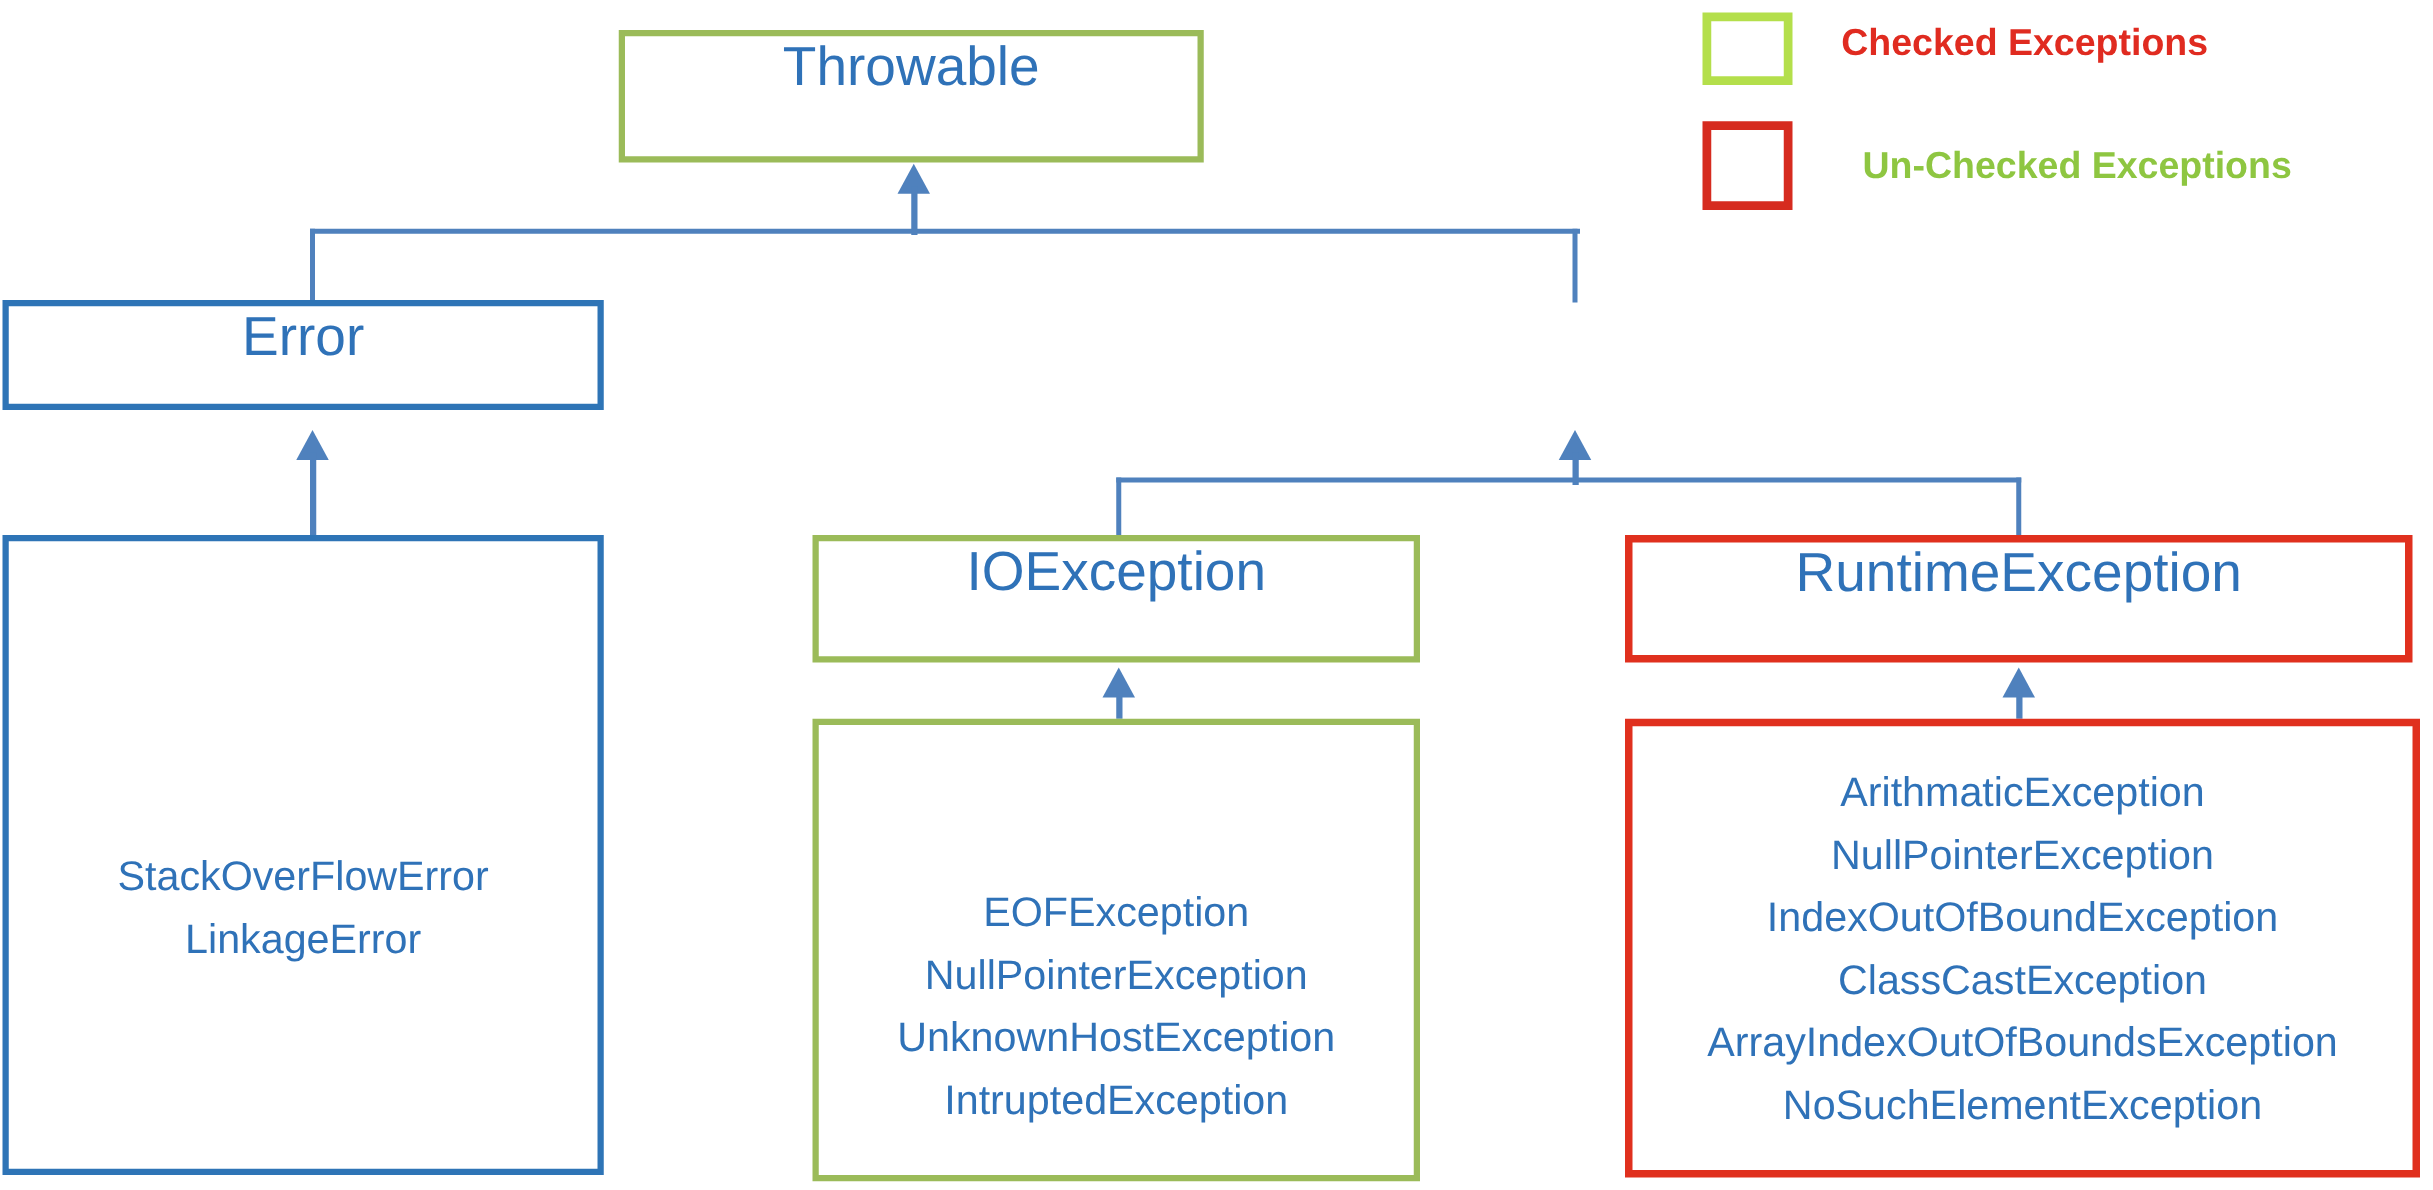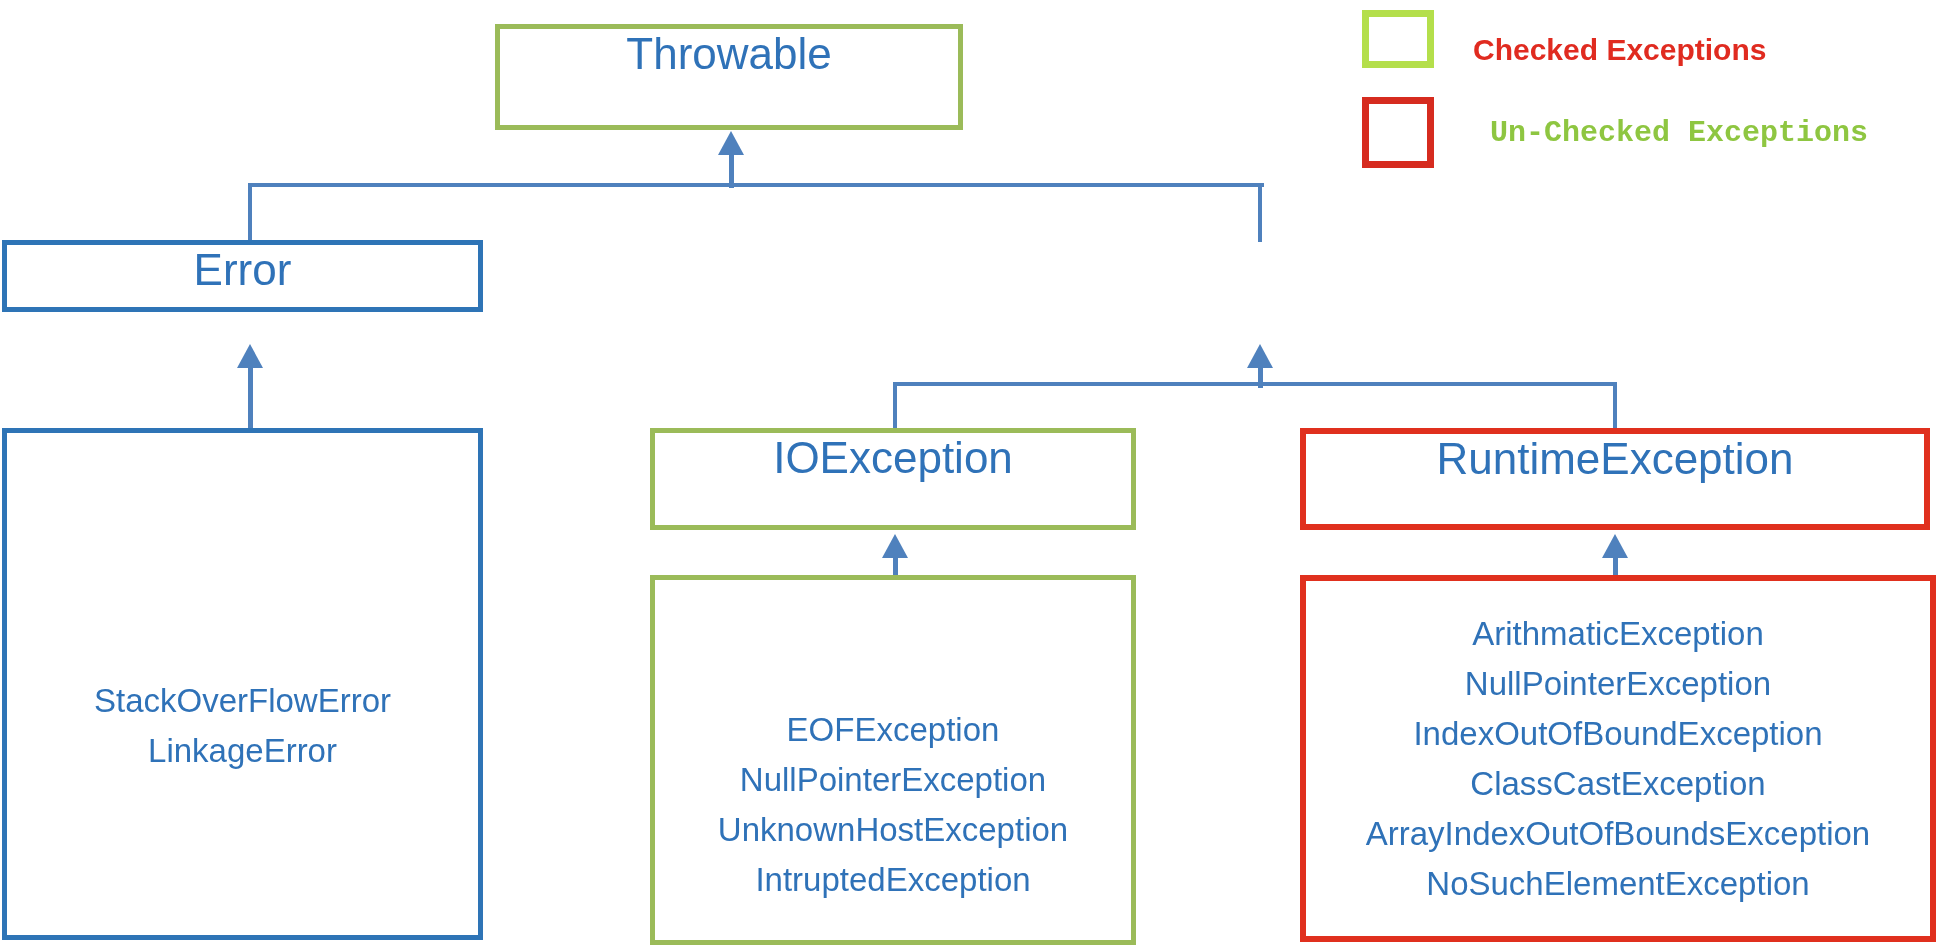--- a/index.html
+++ b/index.html
@@ -70,46 +70,46 @@
   }
   
   .legend-swatch{position:absolute;background:#ffffff;}
   .legend-swatch.green{border:7px solid var(--c-legend-green);}
   .legend-swatch.red{border:7px solid var(--c-legend-red);}
   .legend-label{
     position:absolute;
     font-weight:bold;font-size:30px;white-space:nowrap;
   }
   .legend-label.checked{color:var(--c-checked-text);}
-  .legend-label.unchecked{color:var(--c-unchecked-text);font-family:Liberation Mono, monospace;}
+  .legend-label.unchecked{color:var(--c-unchecked-text);}
 </style>
 </head>
 <body>
 
 <div class="canvas">
 
   <div class="node b-green" style="left:495px;top:24px;width:468px;height:106px">
     <span>Throwable</span>
   </div>
 
   <div class="legend-swatch green" style="left:1362px;top:10px;width:72px;height:58px"></div>
-  <div class="legend-label checked" style="left:1473px;top:33px">Checked Exceptions</div>
+  <div class="legend-label checked" style="left:1473px;top:18px">Checked Exceptions</div>
 
   <div class="legend-swatch red" style="left:1362px;top:97px;width:72px;height:71px"></div>
   <div class="legend-label unchecked" style="left:1490px;top:116px">Un-Checked Exceptions</div>
 
   <div class="cline" style="left:248px;top:183px;width:1016px;height:4px"></div>
   <div class="cline" style="left:248px;top:183px;width:4px;height:59px"></div>
   <div class="cline" style="left:1258px;top:183px;width:4px;height:59px"></div>
   <div class="arrow-up" style="left:718px;top:131px;height:57px">
     <div class="ah"></div>
     <div class="as"></div>
   </div>
 
-  <div class="node b-blue" style="left:2px;top:240px;width:481px;height:72px">
+  <div class="node b-blue" style="left:2px;top:240px;width:481px;height:88px">
     <span>Error</span>
   </div>
 
   <div class="arrow-up" style="left:237px;top:344px;height:86px">
     <div class="ah"></div>
     <div class="as"></div>
   </div>
 
   <div class="arrow-up" style="left:1247px;top:344px;height:44px">
     <div class="ah"></div>

